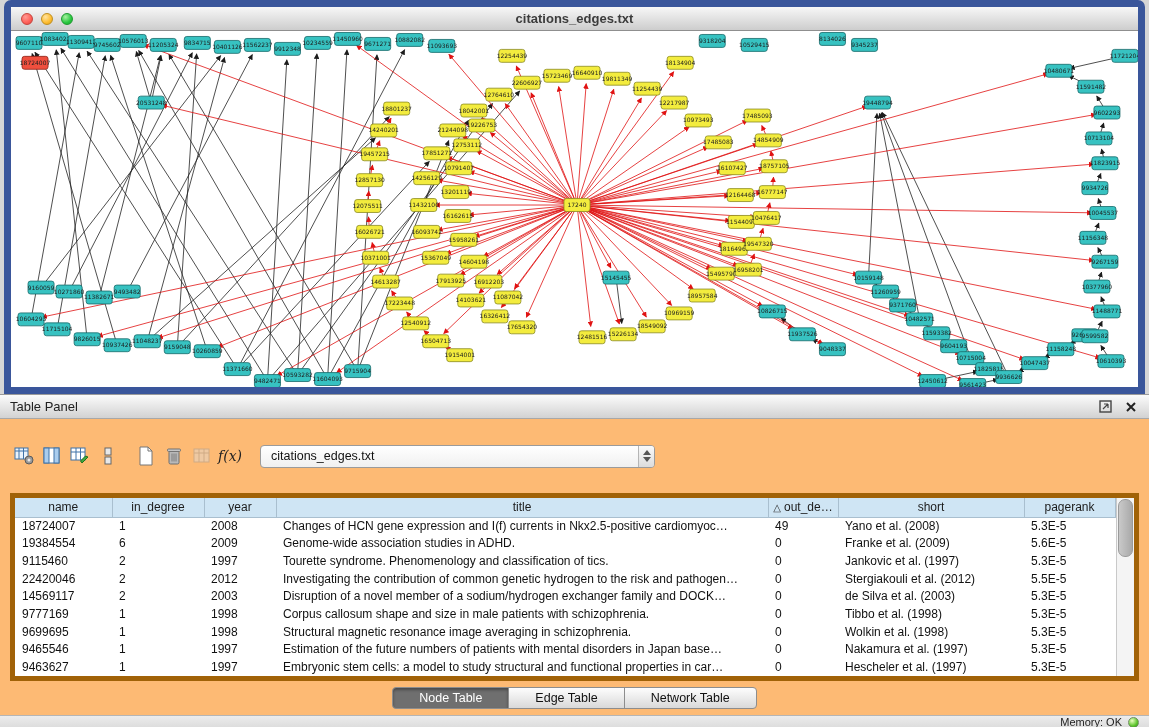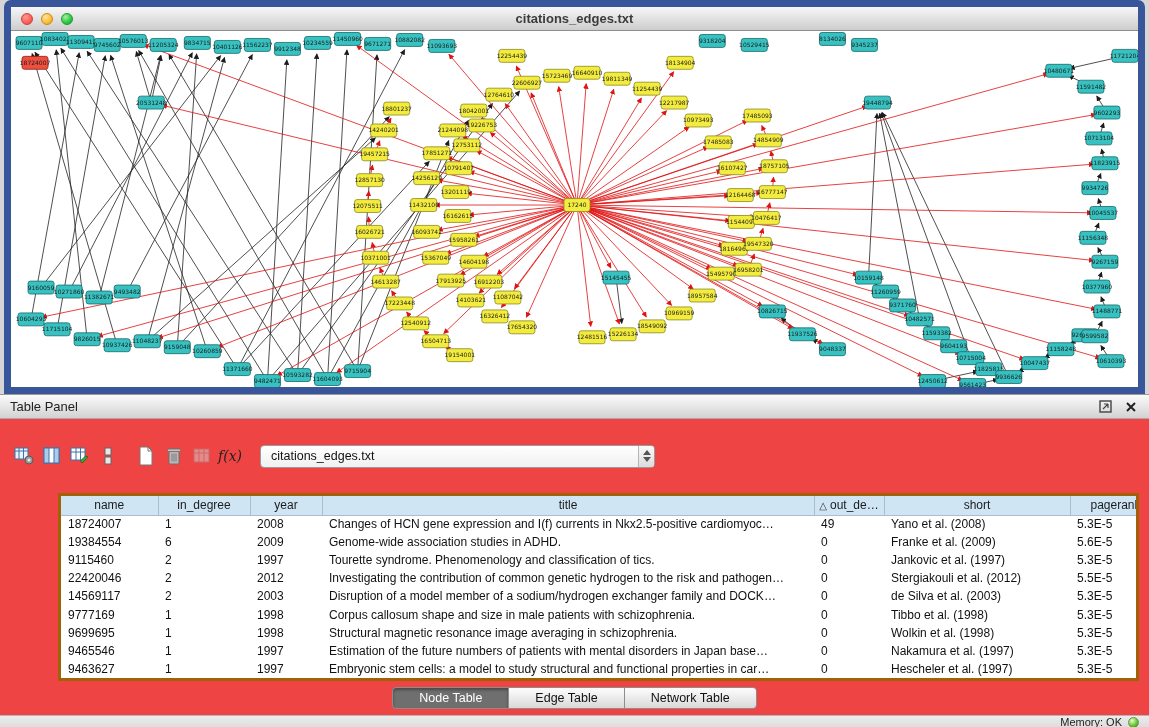--- a/index.html
+++ b/index.html
@@ -24,42 +24,42 @@
   .node-rect-t { fill:#37c2c1; stroke:#176a6a; stroke-width:0.8; }
   .node-rect-r { fill:#ef4f3e; stroke:#8d1f14; stroke-width:0.8; }
   .node-label { font-size:6px; fill:#1d1d1d; text-anchor:middle; font-family:"DejaVu Sans", sans-serif; }
   .edge-r { stroke:#e01212; stroke-width:0.8; }
   .edge-k { stroke:#222; stroke-width:0.8; }
 
   
   .divider { height:2px; background:#c4c4c4; }
 
   
-  .table-panel { flex:1; display:flex; flex-direction:column; background:#ef4444; border-top:1px solid #9a9a9a; }
+  .table-panel { flex:1; display:flex; flex-direction:column; background:#fdba74; border-top:1px solid #9a9a9a; }
   .panel-header { height:24px; background:linear-gradient(#fbfbfb,#d2d2d2); border-bottom:1px solid #a8a8a8;
                   display:flex; align-items:center; padding:0 10px; }
   .panel-title { font-size:13px; color:#222; }
   .panel-header .spacer { flex:1; }
   .ph-icon { width:16px; height:16px; display:flex; align-items:center; justify-content:center; margin-left:10px; cursor:default; }
 
   .panel-body { flex:1; padding:22px 10px 0 10px; display:flex; flex-direction:column; }
 
   .toolbar { display:flex; align-items:center; height:30px; margin-bottom:22px; }
   .tb-btn { width:28px; height:28px; display:flex; align-items:center; justify-content:center; border-radius:3px; }
   .tb-gap { width:10px; }
   .fx-label { font-size:14px; font-style:italic; font-family:"DejaVu Serif", serif; color:#222; }
   .dropdown { margin-left:16px; width:395px; height:23px; background:linear-gradient(#ffffff,#f0f0f0);
               border:1px solid #9b9b9b; border-radius:4px; display:flex; align-items:center; position:relative; }
   .dropdown .dd-value { flex:1; font-size:12.5px; padding:0 10px; color:#111; }
   .dd-stepper { width:16px; height:100%; border-left:1px solid #b5b5b5; display:flex; flex-direction:column;
                 align-items:center; justify-content:center; gap:2px; background:linear-gradient(#fafafa,#dcdcdc); border-radius:0 3px 3px 0; }
   .dd-up { width:0; height:0; border-left:4px solid transparent; border-right:4px solid transparent; border-bottom:5px solid #555; }
   .dd-down { width:0; height:0; border-left:4px solid transparent; border-right:4px solid transparent; border-top:5px solid #555; }
 
-  .table-area { height:188px; background:#fff; border:3px solid #a16207; display:flex; overflow:hidden;margin-left:48px; }
+  .table-area { height:188px; background:#fff; border:5px solid #a16207; display:flex; overflow:hidden; }
   table { border-collapse:collapse; table-layout:fixed; width:1100px; flex:0 0 auto; }
   th { background:#cfe5f4; border:1px solid #a9bfcf; border-top:none; font-size:12px; font-weight:normal;
        color:#1c1c1c; height:19px; text-align:center; overflow:hidden; white-space:nowrap; }
   th:first-child { border-left:none; }
   td { font-size:12px; color:#111; height:16px; padding:0 7px; overflow:hidden; white-space:nowrap; }
   td.c-short { }
   .sort-tri { font-size:10px; color:#333; margin-right:3px; }
   .vscroll { flex:1; background:#f4f4f4; border-left:1px solid #c9c9c9; position:relative; min-width:14px; }
   .vthumb { position:absolute; top:1px; left:1px; right:1px; height:58px; border-radius:7px;
             background:linear-gradient(90deg,#c9c9c9,#a9a9a9); border:1px solid #9a9a9a; }
@@ -929,21 +929,21 @@
                 <td>2012</td>
                 <td>Investigating the contribution of common genetic hydrogen to the risk and pathogen…</td>
                 <td>0</td>
                 <td class="c-short">Stergiakouli et al. (2012)</td>
                 <td>5.5E-5</td>
               </tr>
               <tr>
                 <td>14569117</td>
                 <td>2</td>
                 <td>2003</td>
-                <td>Disruption of a model member of a sodium/hydrogen exchanger family and DOCK…</td>
+                <td>Disruption of a novel member of a sodium/hydrogen exchanger family and DOCK…</td>
                 <td>0</td>
                 <td class="c-short">de Silva et al. (2003)</td>
                 <td>5.3E-5</td>
               </tr>
               <tr>
                 <td>9777169</td>
                 <td>1</td>
                 <td>1998</td>
                 <td>Corpus callosum shape and size in male patients with schizophrenia.</td>
                 <td>0</td>

